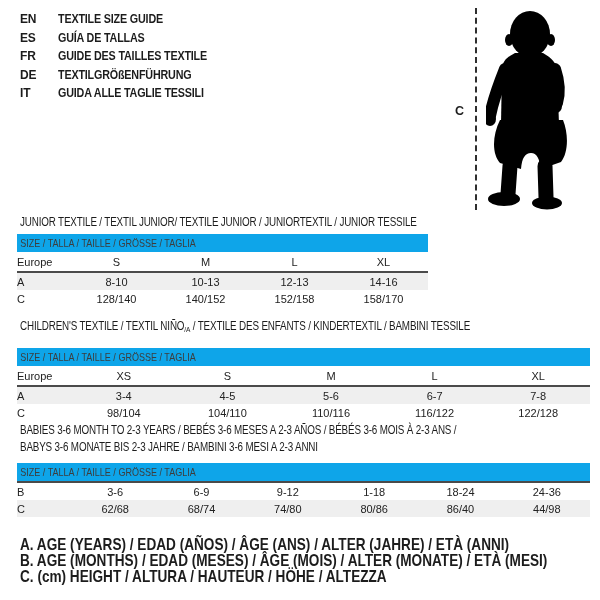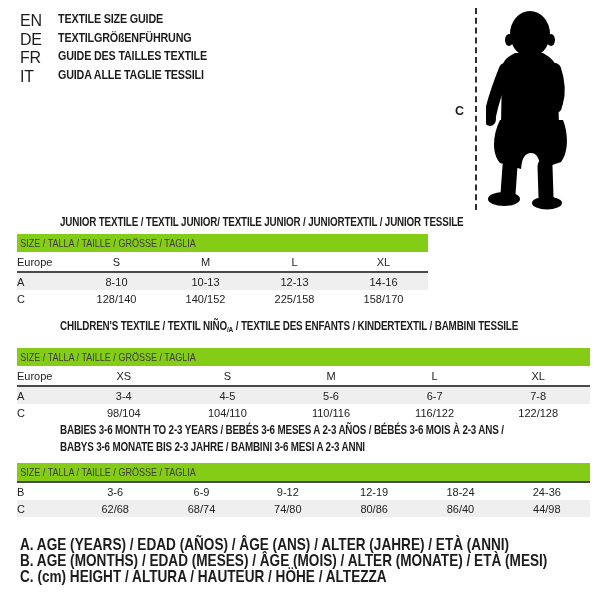--- a/index.html
+++ b/index.html
@@ -7,41 +7,41 @@
     width:600px; height:600px; position:relative; overflow:hidden;
     background:#ffffff; color:#1c1c1c;
     font-family:"Liberation Sans", sans-serif;
   }
   .abs { position:absolute; }
   .cond { display:inline-block; transform:scaleX(0.86); transform-origin:0 50%; white-space:nowrap; }
 
   
   .lang-list { left:20px; top:12px; }
   .lang-row { display:flex; height:18.5px; align-items:flex-start; }
-  .lang-code { width:38px; font-weight:normal; font-size:16px; letter-spacing:-0.2px; }
+  .lang-code { width:38px; font-weight:bold; font-size:12px; letter-spacing:-0.2px; }
   .lang-text { font-weight:bold; font-size:12.5px; letter-spacing:-0.2px; }
 
   
   .dash-line { left:475px; top:8px; height:202px; width:0; border-left:2px dashed #2e2e2e; }
   .c-label { left:455px; top:104px; font-weight:bold; font-size:12.5px; }
   .baby-box { left:486px; top:6px; }
 
   
-  .sec-title { font-weight:bold; font-size:12px; letter-spacing:-0.2px;margin-left:40px; }
+  .sec-title { font-weight:normal; font-size:12px; letter-spacing:-0.2px; }
   .sec-title .cond { transform:scaleX(0.82); }
   .title-sub { font-size:8px; vertical-align:-2px; }
   .junior-title { left:20px; top:215px; }
   .children-title { left:20px; top:319px; }
   .babies-title { left:20px; top:423px; }
   .babies-title .line { height:16.5px; }
 
   
   table.size-table { border-collapse:collapse; table-layout:fixed; font-size:11px; color:#222; }
   table.size-table td { padding:0; overflow:hidden; }
-  .bar-cell { background:#84cc16; height:18px; vertical-align:middle; }
+  .bar-cell { background:#0ea5e9; height:18px; vertical-align:middle; }
   .bar-text { font-size:11px; color:#3d3d3d; padding-left:4px; display:inline-block;
               transform:scaleX(0.82); transform-origin:0 50%; white-space:nowrap; }
   .head-row td { height:19px; border-bottom:2px solid #4a4a4a; }
   .data-row td { height:17px; }
   .alt td { background:#efefef; }
   td.lbl { text-align:left; padding-left:4px; }
   td.val { text-align:center; }
   .t1 { left:17px; top:234px; width:411px; }
   .t2 { left:17px; top:348px; width:573px; }
   .t3 { left:17px; top:463px; width:573px; }
@@ -55,26 +55,30 @@
 </style>
 </head>
 <body>
 
 <div class="abs lang-list">
   <div class="lang-row">
     <span class="lang-code">EN</span>
     <span class="lang-text cond">TEXTILE SIZE GUIDE</span>
   </div>
   <div class="lang-row">
+    <span class="lang-code">ES</span>
+    <span class="lang-text cond">GUÍA DE TALLAS</span>
+  </div>
+  <div class="lang-row">
+    <span class="lang-code">FR</span>
+    <span class="lang-text cond">GUIDE DES TAILLES TEXTILE</span>
+  </div>
+  <div class="lang-row">
     <span class="lang-code">DE</span>
     <span class="lang-text cond">TEXTILGRÖßENFÜHRUNG</span>
-  </div>
-  <div class="lang-row">
-    <span class="lang-code">FR</span>
-    <span class="lang-text cond">GUIDE DES TAILLES TEXTILE</span>
   </div>
   <div class="lang-row">
     <span class="lang-code">IT</span>
     <span class="lang-text cond">GUIDA ALLE TAGLIE TESSILI</span>
   </div>
 </div>
 
 <div class="abs dash-line"></div>
 <div class="abs c-label">C</div>
 <div class="abs baby-box">
@@ -125,21 +129,21 @@
     <td class="lbl">A</td>
     <td class="val">8-10</td>
     <td class="val">10-13</td>
     <td class="val">12-13</td>
     <td class="val">14-16</td>
   </tr>
   <tr class="data-row">
     <td class="lbl">C</td>
     <td class="val">128/140</td>
     <td class="val">140/152</td>
-    <td class="val">225/158</td>
+    <td class="val">152/158</td>
     <td class="val">158/170</td>
   </tr>
 </tbody>
   </table>
 
 <div class="abs sec-title children-title">
   <span class="cond"><span>CHILDREN'S TEXTILE / TEXTIL NIÑO</span><span class="title-sub">/A</span><span> / TEXTILE DES ENFANTS / KINDERTEXTIL / BAMBINI TESSILE</span></span>
 </div>
 <table class="abs size-table t2">
   <colgroup>
@@ -201,21 +205,21 @@
       <tr>
     <td class="bar-cell" colspan="7">
       <span class="bar-text">SIZE / TALLA / TAILLE / GRÖSSE / TAGLIA</span>
     </td>
   </tr>
   <tr class="data-row">
     <td class="lbl">B</td>
     <td class="val">3-6</td>
     <td class="val">6-9</td>
     <td class="val">9-12</td>
-    <td class="val">12-19</td>
+    <td class="val">1-18</td>
     <td class="val">18-24</td>
     <td class="val">24-36</td>
   </tr>
   <tr class="data-row alt">
     <td class="lbl">C</td>
     <td class="val">62/68</td>
     <td class="val">68/74</td>
     <td class="val">74/80</td>
     <td class="val">80/86</td>
     <td class="val">86/40</td>

